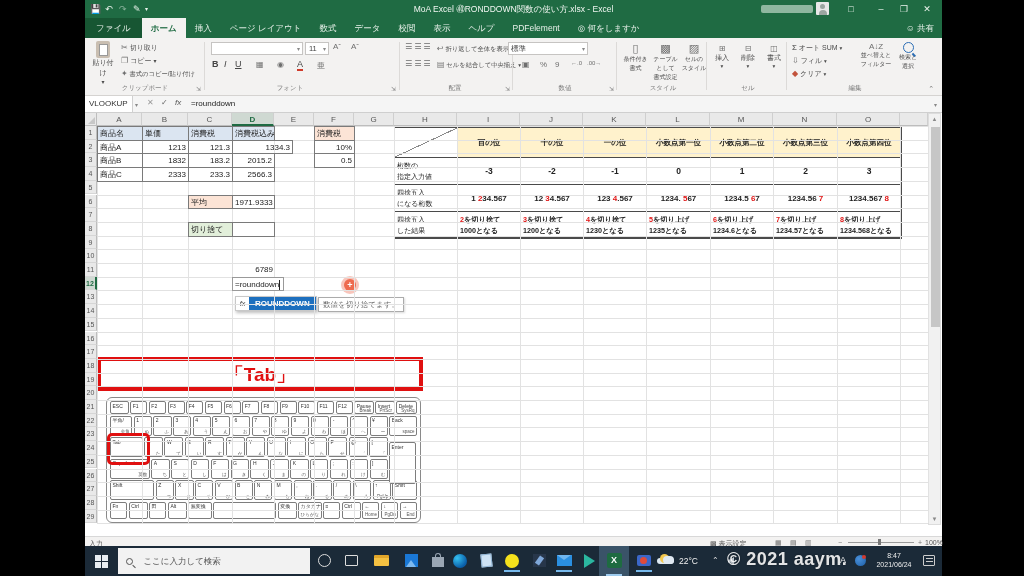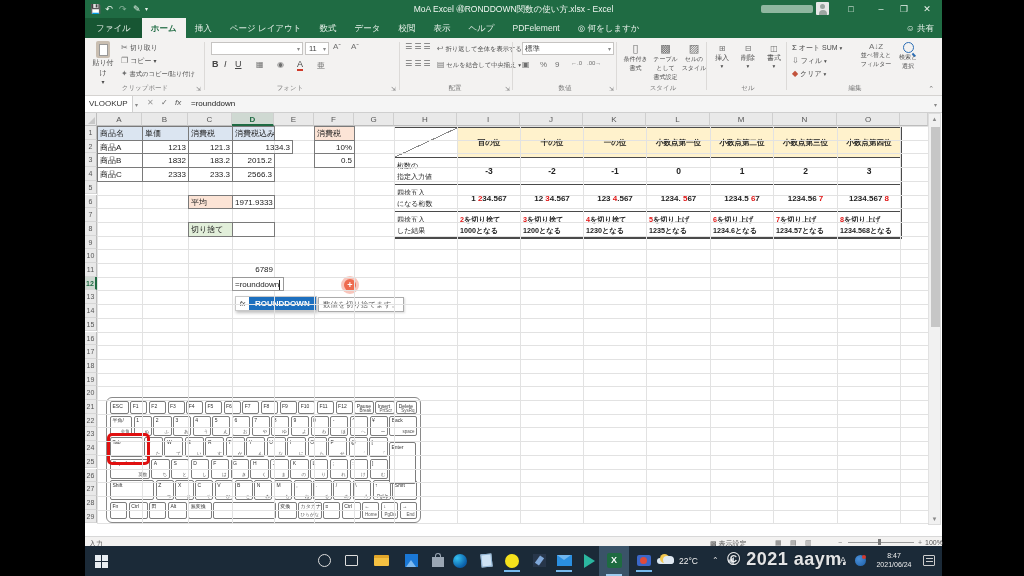--- a/index.html
+++ b/index.html
@@ -181,21 +181,21 @@
     <div class="gsep" style="left:314px"></div>
 
     <div class="abs ric" style="left:320px;top:4px;letter-spacing:2px">☰☰☰</div>
     <div class="abs ric" style="left:320px;top:21px;letter-spacing:2px">☰☰☰</div>
     <div class="abs rtxt" style="left:352px;top:6px;font-size:6.3px"><span class="ric">↩</span> <span>折り返して全体を表示する</span></div>
     <div class="abs rtxt" style="left:352px;top:22px;font-size:6.3px"><span class="ric">▤</span> <span>セルを結合して中央揃え</span> <span style="font-size:5.5px">▾</span></div>
     <div class="glabel" style="left:340px;width:60px">配置</div>
     <span class="launcher" style="left:420px">⇲</span>
     <div class="gsep" style="left:427px"></div>
 
-    <div class="abs rbox" style="left:437px;top:4px;width:92px;height:13px;line-height:12px;padding-left:2px"><span>標準</span><span class="abs" style="right:2px;font-size:6px;color:#888">▾</span></div>
+    <div class="abs rbox" style="left:423px;top:4px;width:80px;height:13px;line-height:12px;padding-left:2px"><span>標準</span><span class="abs" style="right:2px;font-size:6px;color:#888">▾</span></div>
     <div class="abs ric" style="left:437px;top:22px">▣</div>
     <div class="abs ric" style="left:455px;top:22px">%</div>
     <div class="abs ric" style="left:470px;top:22px">9</div>
     <div class="abs ric" style="left:486px;top:22px;font-size:6px">←.0</div>
     <div class="abs ric" style="left:502px;top:22px;font-size:6px">.00→</div>
     <div class="glabel" style="left:450px;width:60px">数値</div>
     <span class="launcher" style="left:524px">⇲</span>
     <div class="gsep" style="left:531px"></div>
 
     <div class="abs bigbtn" style="left:536px;top:4px;width:29px;font-size:6px;white-space:pre-line"><div class="ric" style="font-size:11px">▯</div><span>条件付き
@@ -304,20 +304,23 @@
 
   <div id="ac-pop" class="abs">
     <div id="ac-fx">fx</div>
     <div id="ac-name">ROUNDDOWN</div>
   </div>
   <div id="ac-tip" class="abs">数値を切り捨てます。</div>
 
   <div id="clickring" class="abs"></div>
   <div id="clickdot" class="abs">+</div>
 
+  <div id="tabbox" class="abs">
+    <div id="tabbox-label">「Tab」</div>
+  </div>
 
   <div id="kb" class="abs">
       <div class="kbrow" style="height: 13px;">
         <div class="key" style="flex-grow: 1.1; flex-basis: 0px;">
           <span class="km">ESC</span>
         </div>
         <div class="key" style="flex-grow: 1; flex-basis: 0px;">
           <span class="km">F1</span>
         </div>
         <div class="key" style="flex-grow: 1; flex-basis: 0px;">
@@ -664,20 +667,26 @@
   </div>
 
   <div id="taskbar" class="abs">
     <div class="abs" style="left:0;top:0;width:33px;height:30px">
       <div style="position:absolute;left:10px;top:9px;width:13px;height:13px;display:grid;grid-template-columns:6px 6px;grid-template-rows:6px 6px;gap:1px">
         <div style="background:#e8eef2"></div>
           <div style="background:#e8eef2"></div>
           <div style="background:#e8eef2"></div>
           <div style="background:#e8eef2"></div>
       </div>
+    </div>
+    <div id="tb-search" class="abs">
+      <span style="margin-left:8px">
+        <span style="display:inline-block;width:7px;height:7px;border:1.2px solid #555;border-radius:50%;position:relative;top:1px"></span><span style="display:inline-block;width:4px;height:1.2px;background:#555;transform:rotate(45deg);position:relative;left:-1px;top:3px"></span>
+      </span>
+      <span style="margin-left:4px">ここに入力して検索</span>
     </div>
 
     <div class="tb-ic" style="left:228px">
         <div style="width:13px;height:13px;border:1.5px solid #ddd;border-radius:50%;margin:4px auto"></div>
       </div>
     <div class="tb-ic" style="left:255px">
         <div style="width:13px;height:11px;border:1.5px solid #ddd;margin:5px auto;border-radius:1px"></div>
       </div>
     <div class="tb-ic" style="left:285px">
         <div style="width:15px;height:11px;background:#f5c142;border-radius:1px;margin:5px auto;border-top:3px solid #e2a62a"></div>

